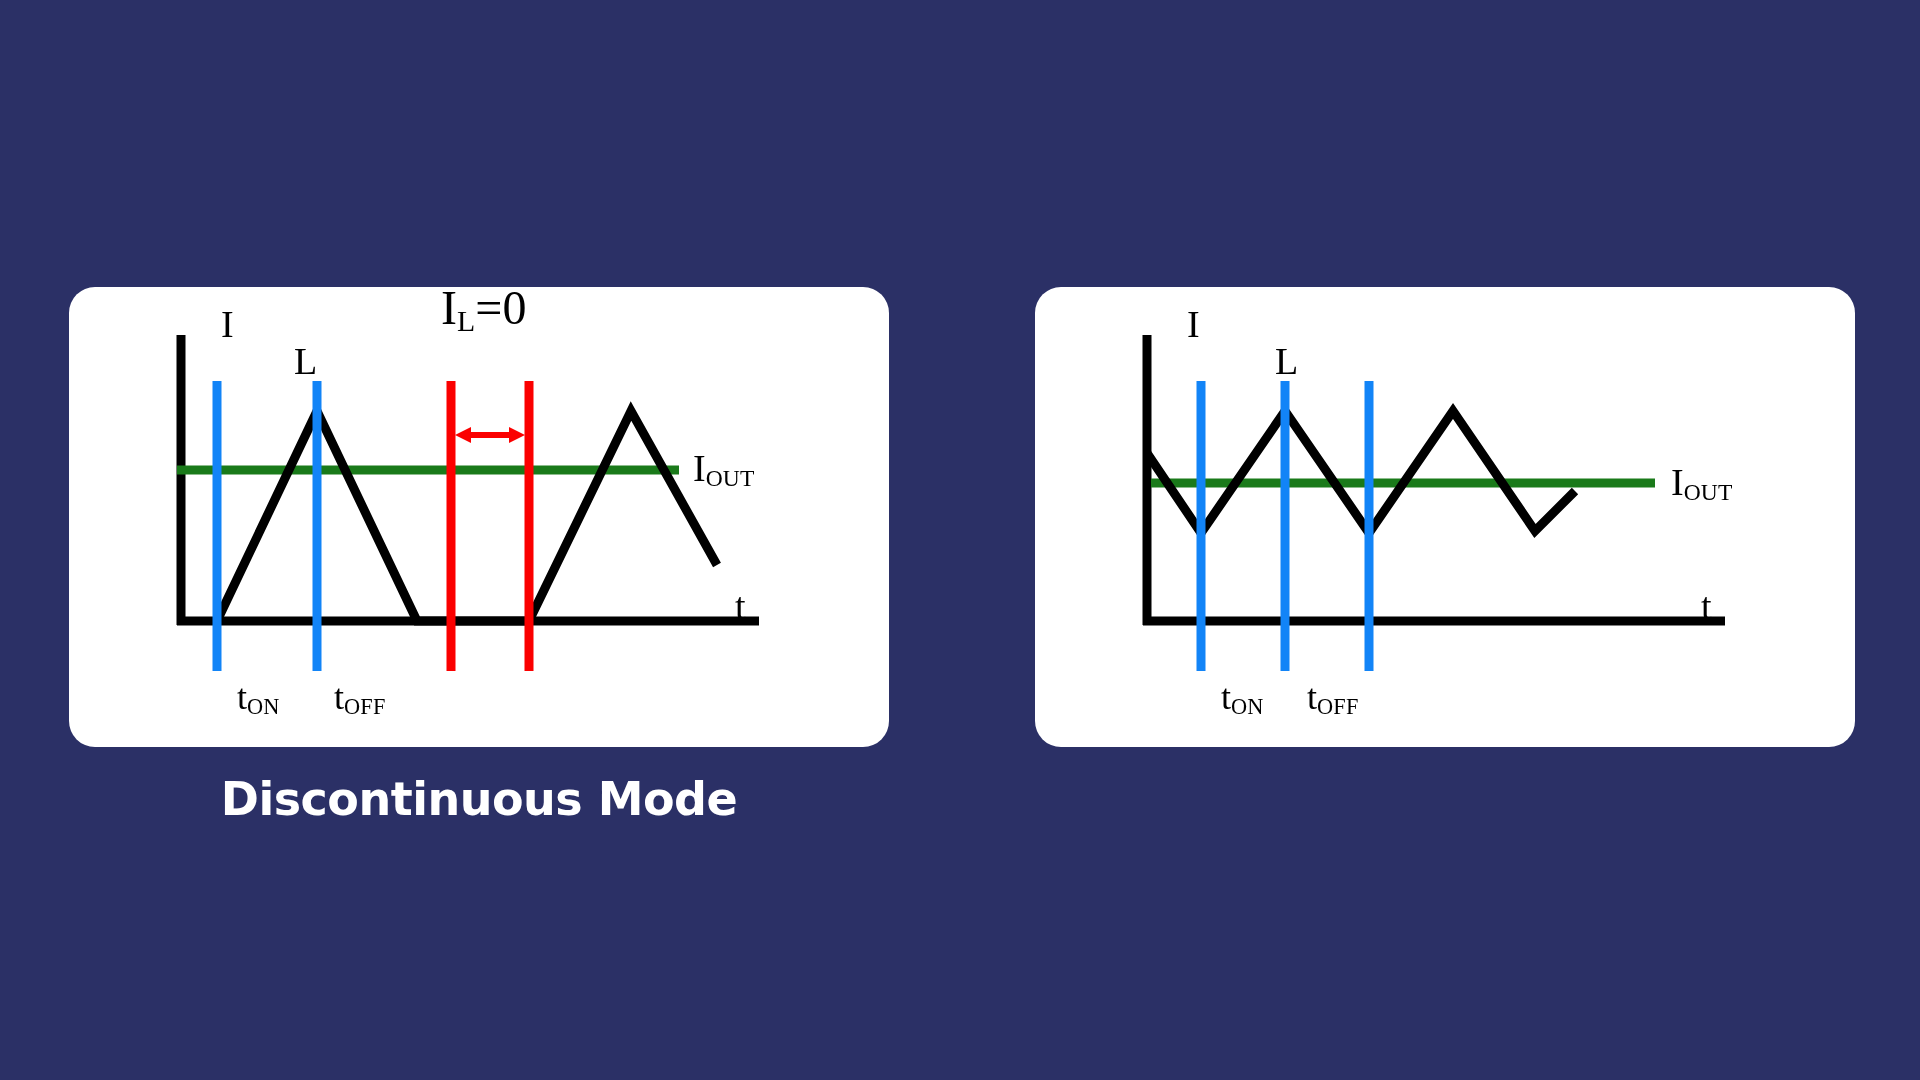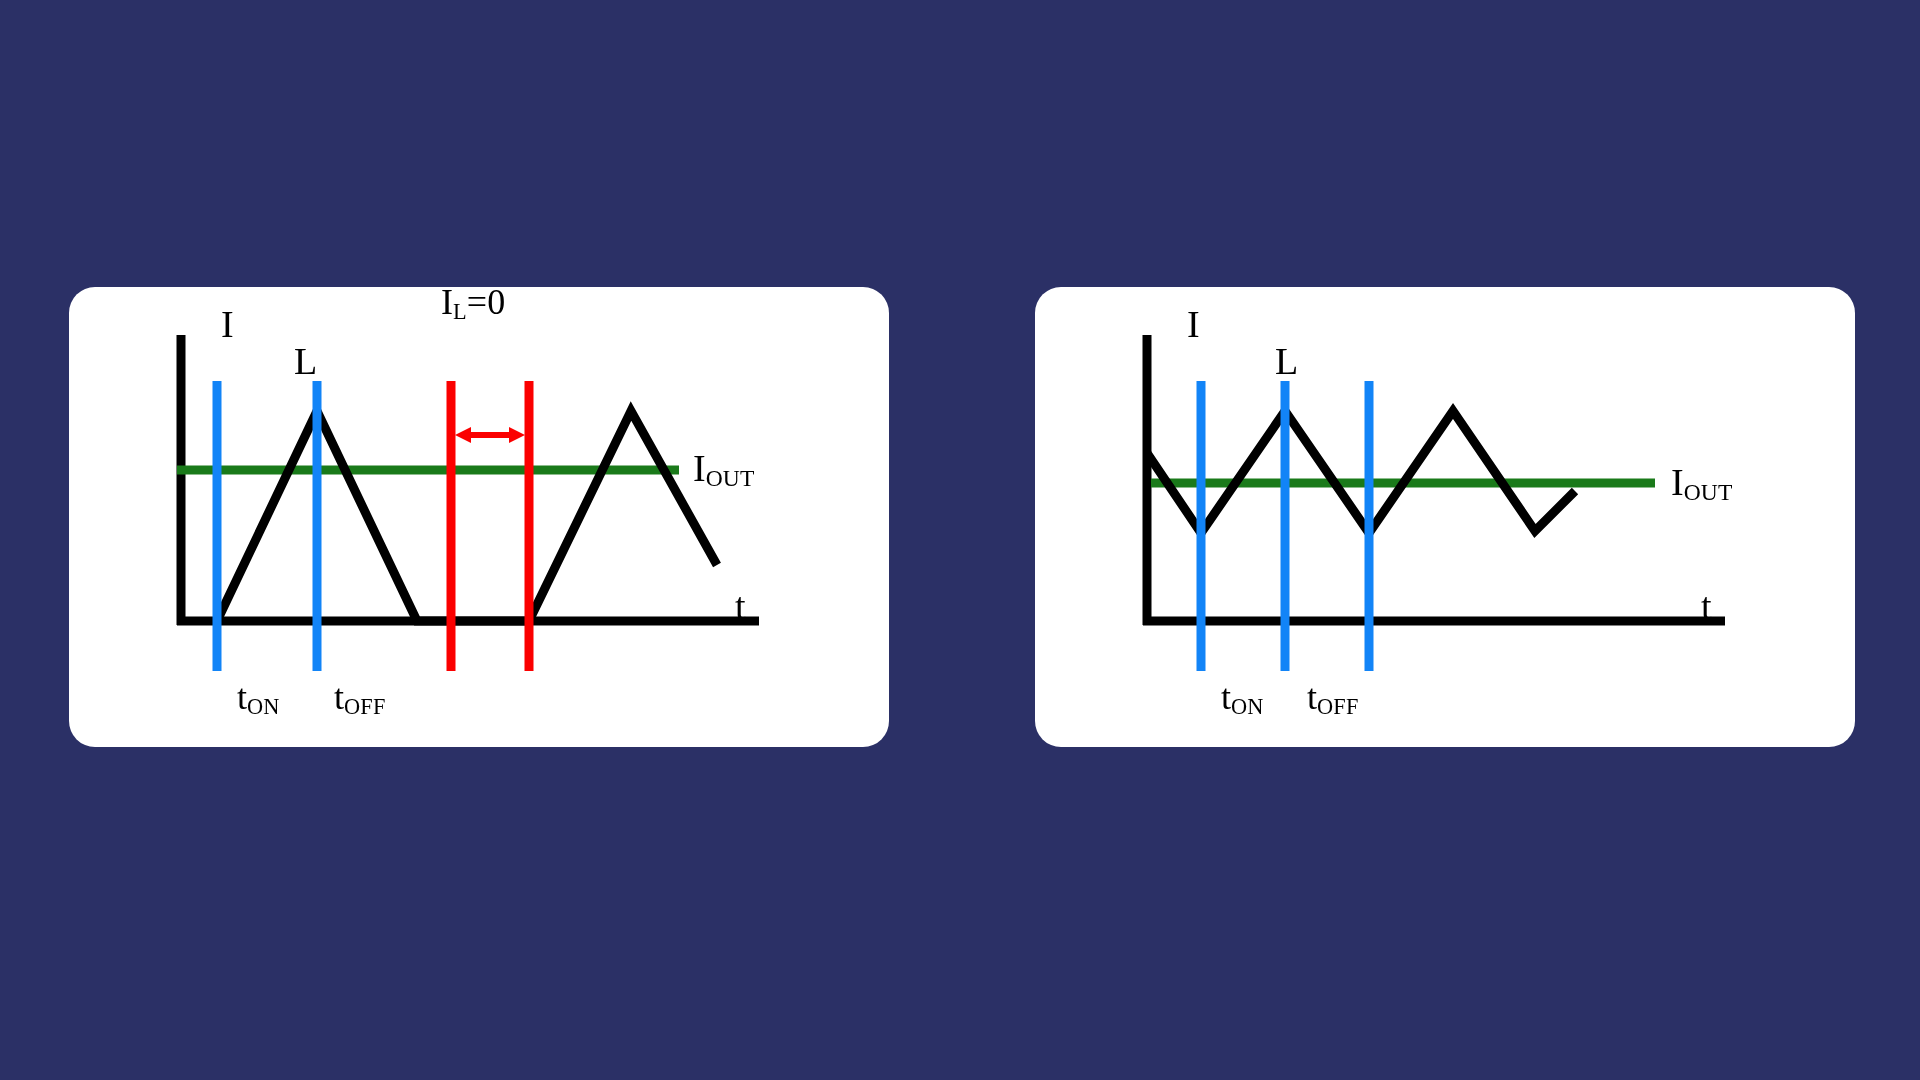--- a/index.html
+++ b/index.html
@@ -102,39 +102,40 @@
           <line x1="396" y1="148" x2="446" y2="148" stroke="#fb0000" stroke-width="6"></line>
           <polygon points="386,148 402,140 402,156" fill="#fb0000"></polygon>
           <polygon points="456,148 440,140 440,156" fill="#fb0000"></polygon>
         </g>
       </svg>
 
       <div class="mlabel" style="left:152px; top:18px; font-size:38px;">I</div>
 
       <div class="mlabel" style="left:225px; top:55px; font-size:38px;">L</div>
 
-      <div class="mlabel" style="left:372px; top:-3px; font-size:36px;">
+      <div class="mlabel" style="left:372px; top:-3px; font-size:48px;">
         <span>I</span><span class="sub">L</span><span>=0</span>
       </div>
 
       <div class="mlabel" style="left:624px; top:162px; font-size:38px;">
         <span>I</span><span class="sub">OUT</span>
       </div>
 
       <div class="mlabel" style="left:666px; top:300px; font-size:38px;">t</div>
 
       <div class="mlabel" style="left:168px; top:392px; font-size:36px;">
         <span>t</span><span class="sub">ON</span>
       </div>
 
       <div class="mlabel" style="left:265px; top:392px; font-size:36px;">
         <span>t</span><span class="sub">OFF</span>
       </div>
     </div>
 
+    <div class="caption">Discontinuous Mode</div>
   </div>
 
   <div class="panel right">
     <div class="card">
       <svg viewBox="0 0 820 460" xmlns="http://www.w3.org/2000/svg">
 
         <g>
           <line x1="112" y1="48" x2="112" y2="338" stroke="#000000" stroke-width="9"></line>
           <line x1="108" y1="334" x2="690" y2="334" stroke="#000000" stroke-width="9"></line>
         </g>

